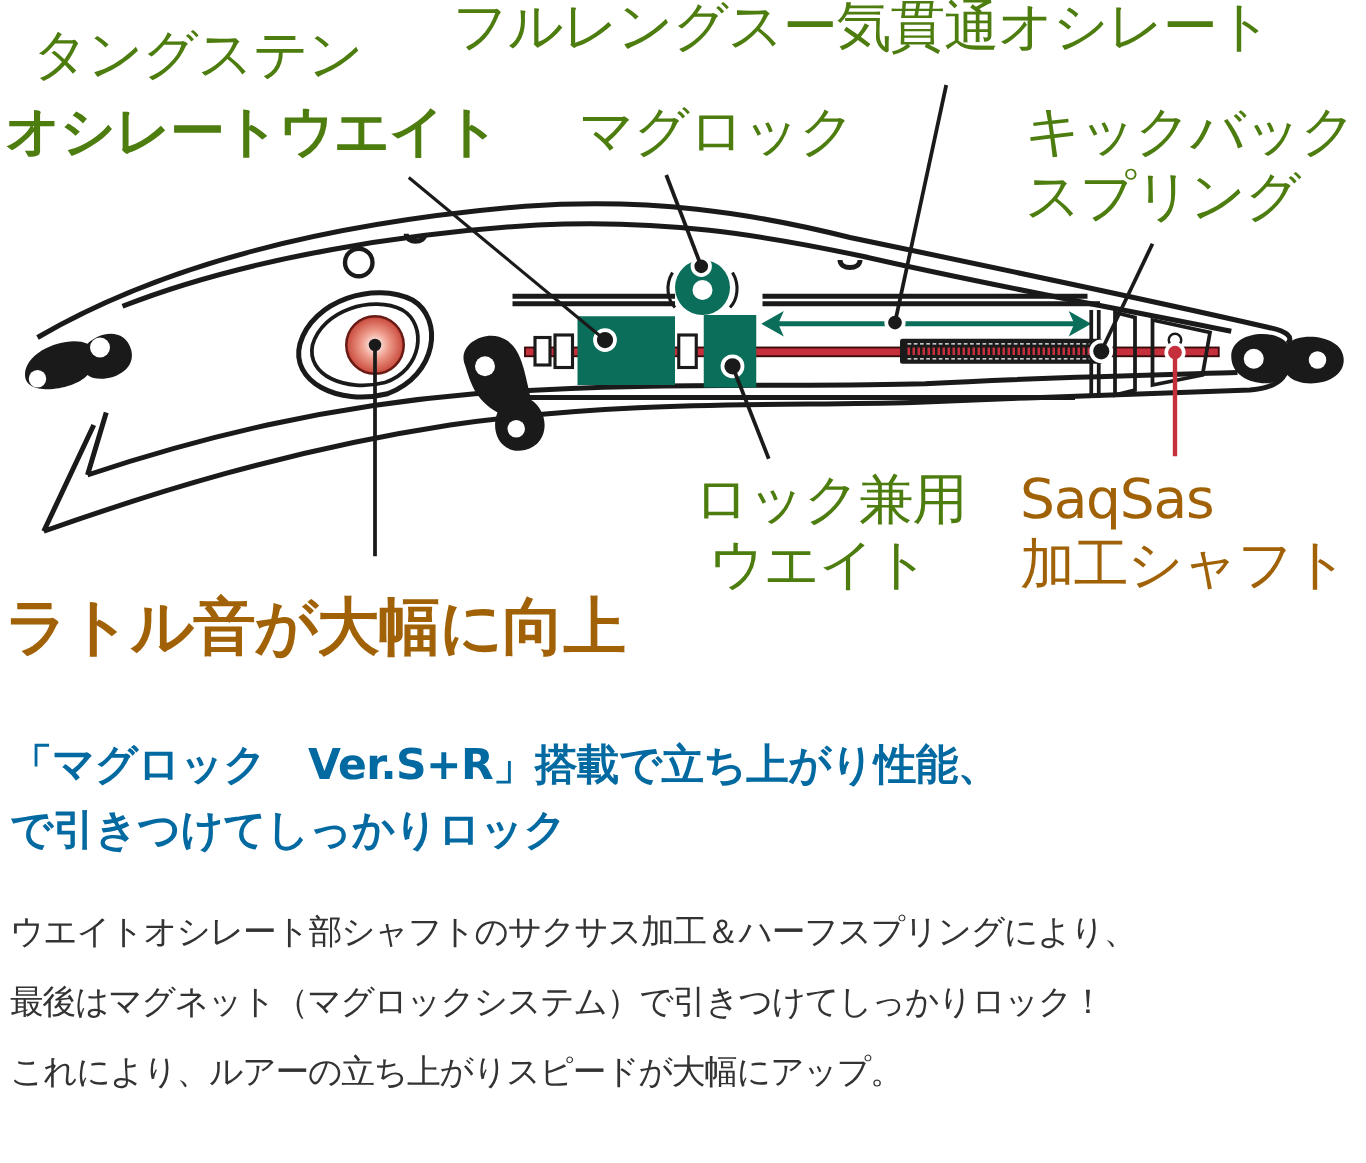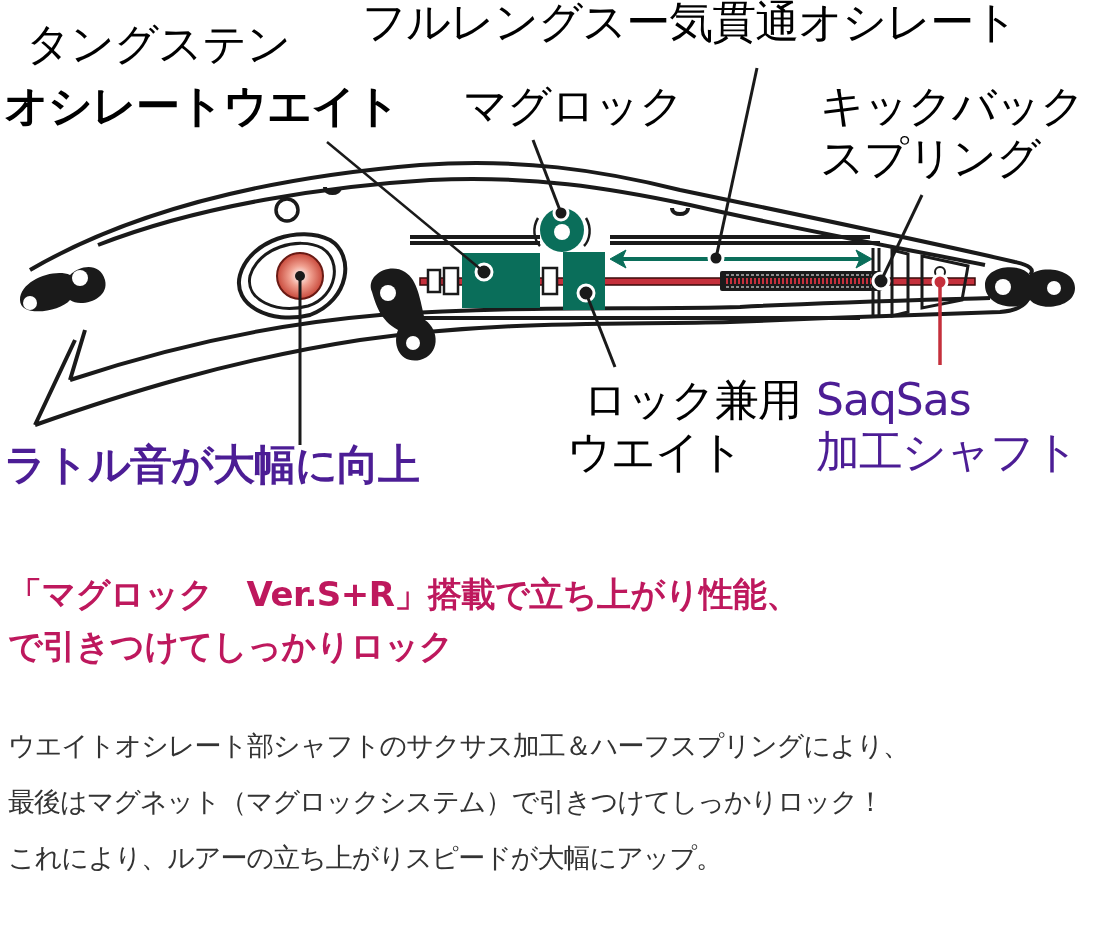--- a/index.html
+++ b/index.html
@@ -1,23 +1,23 @@
 <!DOCTYPE html>
 <html><head>
   <meta charset="utf-8">
   <style>
     html, body { margin: 0; padding: 0; background: #ffffff; }
     body { width: 1093px; height: 930px; position: relative; overflow: hidden; font-family: "DejaVu Sans", sans-serif; color: #1a1a1a; }
     .diagram { position: absolute; left: 0; top: 0; width: 1093px; height: 530px; }
     .diagram svg { position: absolute; left: 0; top: 0; }
-    .lbl { position: absolute; white-space: nowrap; font-family: "DejaVu Sans", sans-serif; color: #000000; line-height: 1.0; letter-spacing: -1px; }
+    .lbl { position: absolute; white-space: nowrap; font-family: "DejaVu Sans", sans-serif; color: #4d7c0f; line-height: 1.0; letter-spacing: -1px; }
     .lbl.big { font-size: 44px; font-weight: normal; }
-    .lbl.red { color: #4c1d95; }
+    .lbl.red { color: #a16207; }
     .lbl.bold { font-weight: bold; }
-    .headline { position: absolute; left: 8px; top: 568px; font-family: "DejaVu Sans", sans-serif; font-weight: bold; font-size: 34px; line-height: 52px; color: #be185d; letter-spacing: -0.5px; }
+    .headline { position: absolute; left: 8px; top: 586px; font-family: "DejaVu Sans", sans-serif; font-weight: bold; font-size: 34px; line-height: 52px; color: #0369a1; letter-spacing: -0.5px; }
     .body-text { position: absolute; left: 8px; top: 718px; font-family: "DejaVu Sans", sans-serif; font-size: 27px; line-height: 56px; color: #333; letter-spacing: -1px; }
     .body-text div, .headline div { white-space: nowrap; }
   </style>
 </head>
 <body>
 
 <div class="diagram">
   <svg width="1093" height="530" viewBox="0 0 1093 530">
     <defs>
       <radialGradient id="rattleGrad" cx="50%" cy="50%" r="50%">
@@ -126,25 +126,25 @@
     </g>
     <line x1="940" y1="282" x2="940" y2="365" stroke="#c5303c" stroke-width="3.5"></line>
   </svg>
 
   <div class="lbl big" style="left:26px; top:22px;">タングステン</div>
   <div class="lbl big" style="left:4px; top:84px;font-weight:bold;">オシレートウエイト</div>
   <div class="lbl big" style="left:362px; top:0px;">フルレングスー気貫通オシレート</div>
   <div class="lbl big" style="left:463px; top:84px;">マグロック</div>
   <div class="lbl big" style="left:820px; top:84px;">キックバック</div>
   <div class="lbl big" style="left:820px; top:136px;">スプリング</div>
-  <div class="lbl big" style="left:555px; top:378px;margin-left:28px;">ロック兼用</div>
+  <div class="lbl big" style="left:555px; top:378px;">ロック兼用</div>
   <div class="lbl big" style="left:567px; top:430px;">ウエイト</div>
   <div class="lbl big red" style="left:816px; top:378px;">SaqSas</div>
   <div class="lbl big red" style="left:816px; top:430px;">加工シャフト</div>
-  <div class="lbl big red bold" style="left:4px; top:444px; font-size:42px;">ラトル音が大幅に向上</div>
+  <div class="lbl big red bold" style="left:4px; top:476px; font-size:50px;">ラトル音が大幅に向上</div>
 </div>
 
 <div class="headline">
   <div>「マグロック　Ver.S+R」搭載で立ち上がり性能、</div>
   <div>で引きつけてしっかりロック</div>
 </div>
 
 <div class="body-text">
   <div>ウエイトオシレート部シャフトのサクサス加工＆ハーフスプリングにより、</div>
   <div>最後はマグネット（マグロックシステム）で引きつけてしっかりロック！</div>

